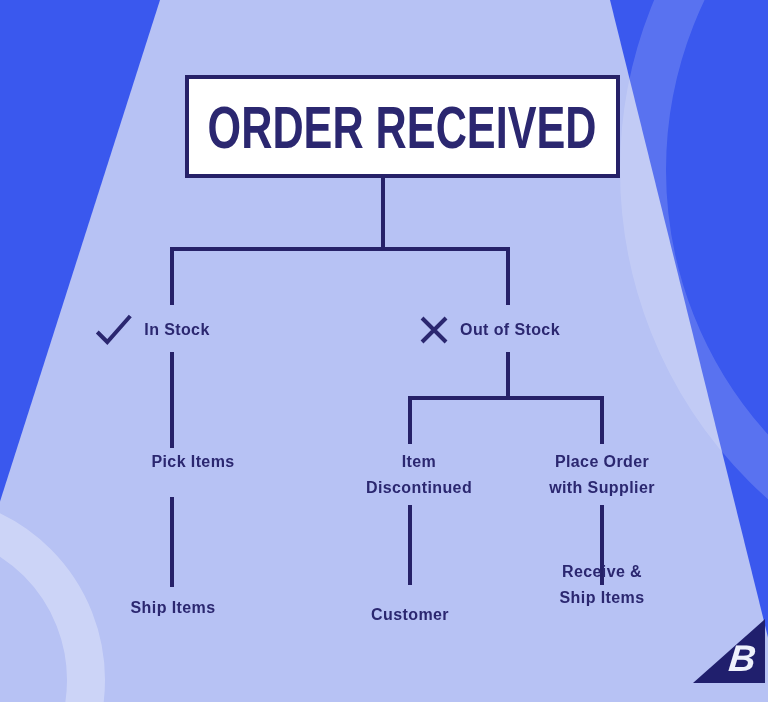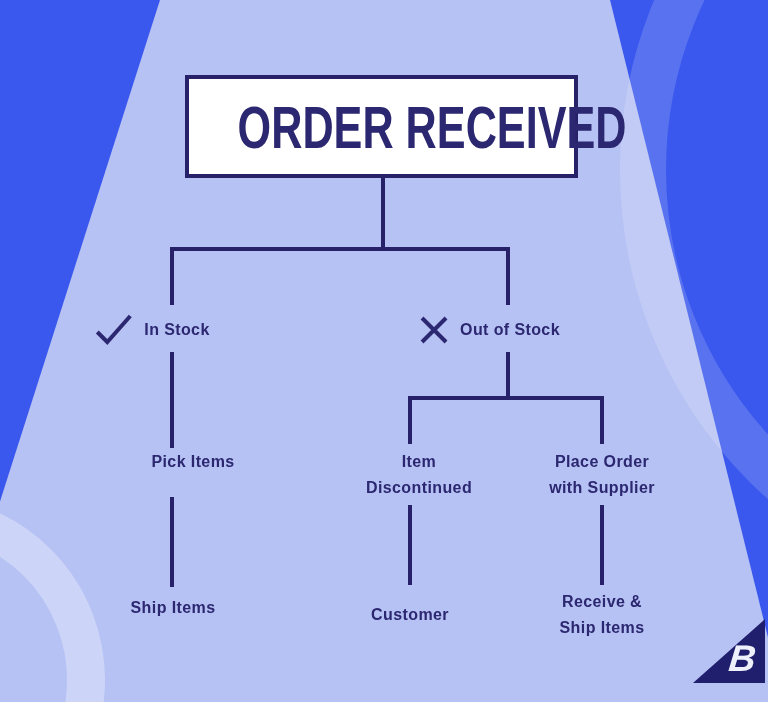--- a/index.html
+++ b/index.html
@@ -50,27 +50,28 @@
   .content { position: absolute; inset: 0; z-index: 3; }
 
   
   .line { position: absolute; background: var(--line, #262168); }
 
   
   .title-box {
     position: absolute;
     left: 185px;
     top: 75px;
-    width: 393px;
+    width: 435px;
     height: 103px;
     background: var(--box-bg, #ffffff);
     border: 4px solid var(--line, #262168);
     box-sizing: border-box;
     display: flex;
     align-items: center;
+    justify-content: center;
   }
   .title-text {
     font-weight: bold;
     font-size: 54px;
     letter-spacing: 0px;
     color: var(--ink, #2b2770);
     transform: scale(0.8, 1.08);
     white-space: nowrap;
   }
 
@@ -174,21 +175,21 @@
     </div>
 
     <div class="node" style="left:173px; top:608px;">
       <span>Ship Items</span>
     </div>
 
     <div class="node" style="left:410px; top:615px;">
       <div>Customer</div>
     </div>
 
-    <div class="node" style="left:602px; top:615px;">
+    <div class="node" style="left:602px; top:585px;">
       <div>Receive &amp;</div>
       <div>Ship Items</div>
     </div>
 
     <div class="logo-triangle">
       <span class="logo-letter">B</span>
     </div>
 
   </div>
 </div>

